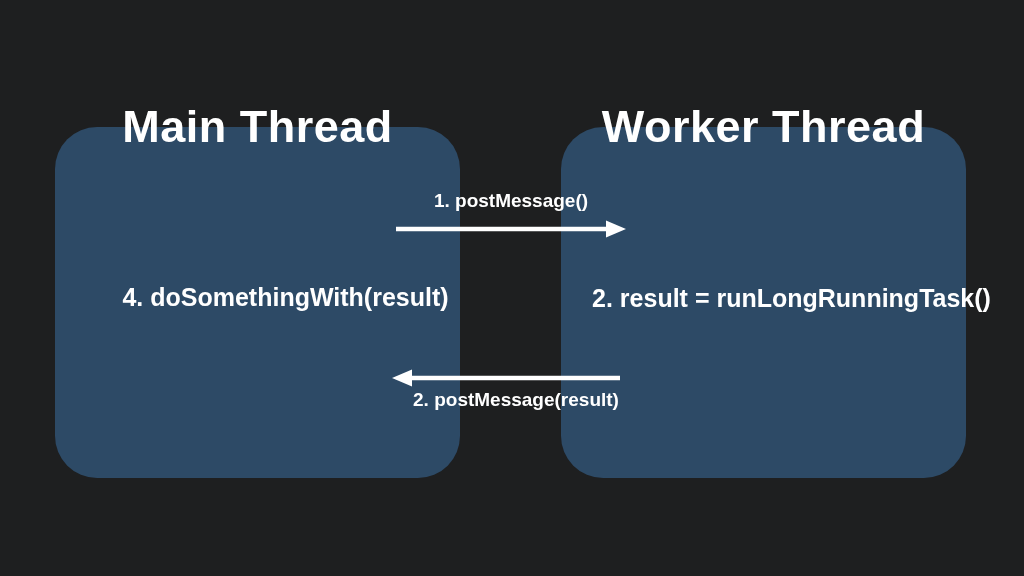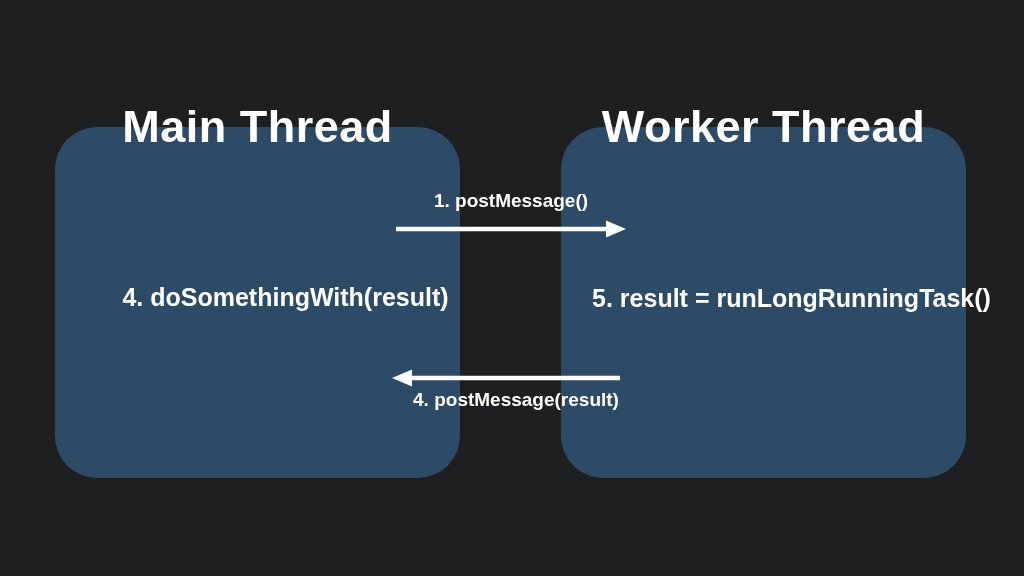--- a/index.html
+++ b/index.html
@@ -82,24 +82,24 @@
 
 <div class="stage">
 
   <div class="node-box main"></div>
   <div class="node-box worker"></div>
 
   <div class="node-title worker">Worker Thread</div>
   <div class="node-title main">Main Thread</div>
 
   <div class="node-label main">4. doSomethingWith(result)</div>
-  <div class="node-label worker">5. result = runLongRunningTask()</div>
+  <div class="node-label worker">2. result = runLongRunningTask()</div>
 
   <div class="edge-label top">1. postMessage()</div>
-  <div class="edge-label bottom">4. postMessage(result)</div>
+  <div class="edge-label bottom">2. postMessage(result)</div>
 
   <svg class="arrow-layer" viewBox="0 0 1024 576" xmlns="http://www.w3.org/2000/svg">
     <g>
       <line x1="396" y1="229" x2="607" y2="229" stroke="var(--arrow)" stroke-width="4.5"></line>
       <polygon points="606,220.5 626,229 606,237.5" fill="var(--arrow)"></polygon>
     </g>
     <g>
       <line x1="620" y1="378" x2="411" y2="378" stroke="var(--arrow)" stroke-width="4.5"></line>
       <polygon points="412,369.5 392,378 412,386.5" fill="var(--arrow)"></polygon>
     </g>

